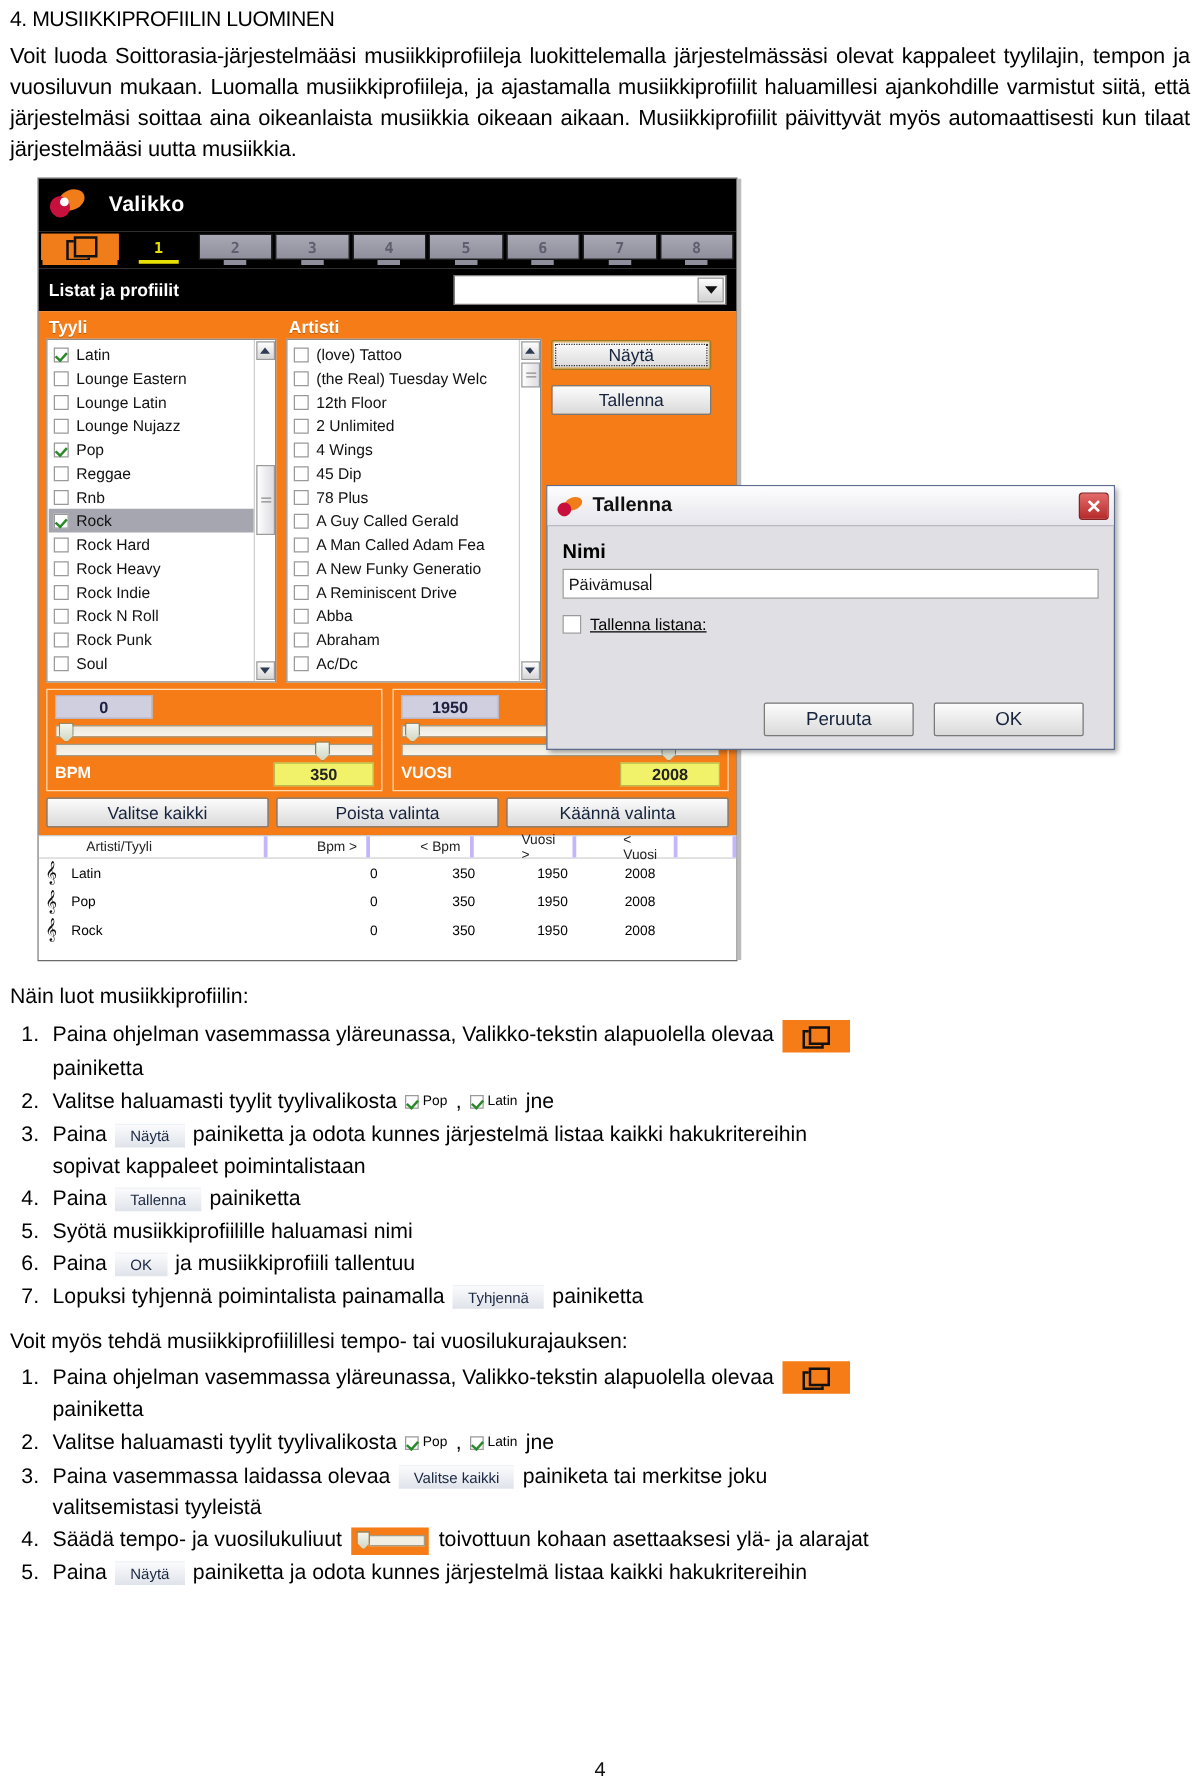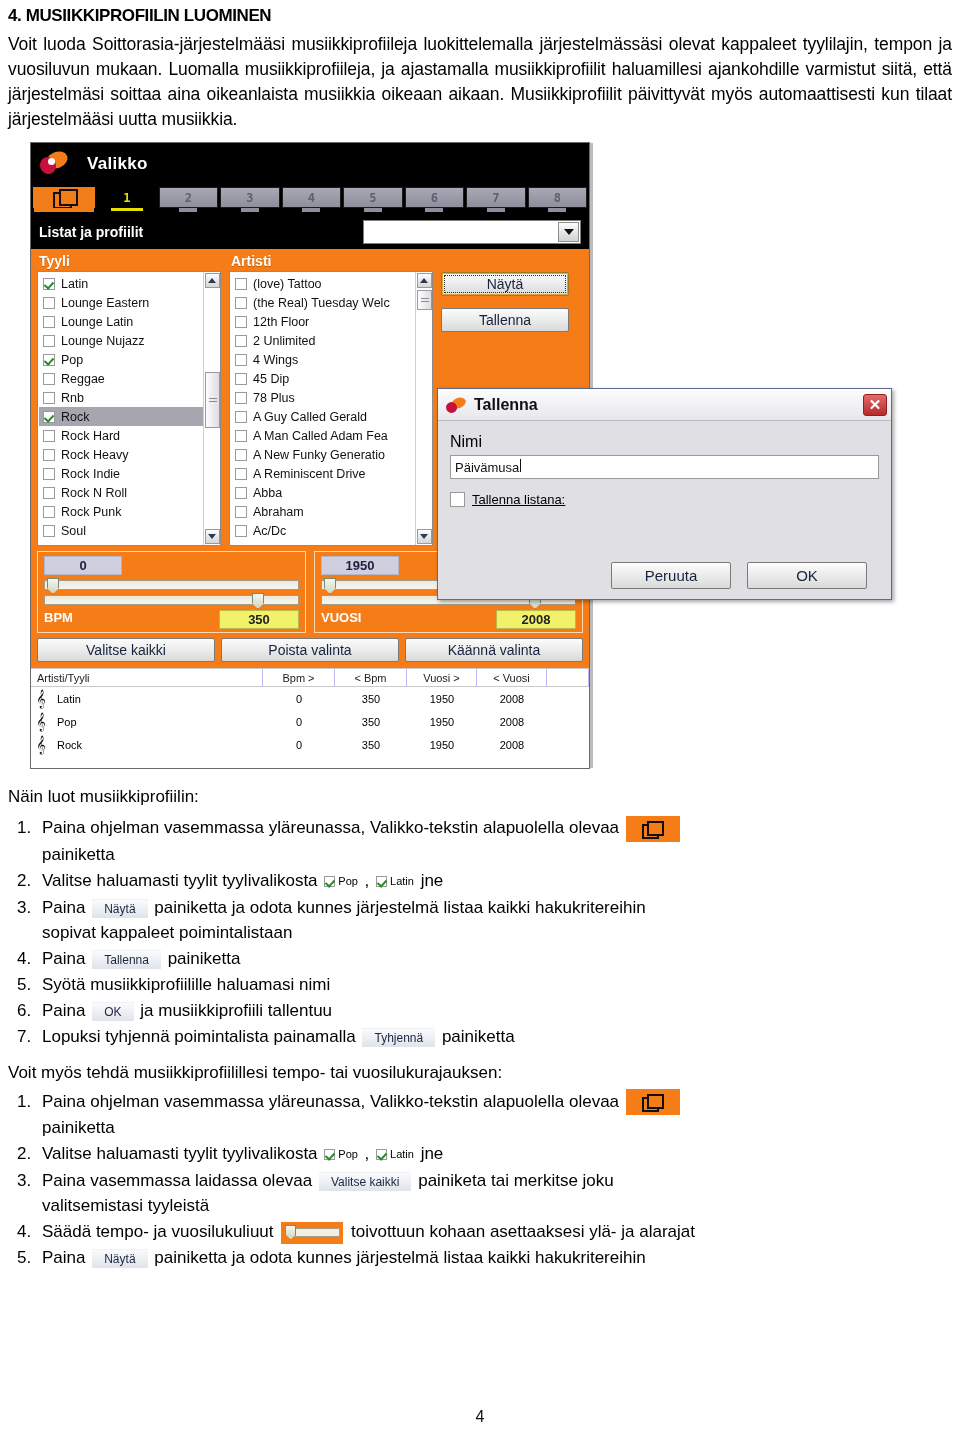--- a/index.html
+++ b/index.html
@@ -11,21 +11,21 @@
     color: #000000;
     position: relative;
     overflow: hidden;
   }
 
   .page { padding: 4px 6px 0 6px; position: relative; width:960px; height:1432px; }
 
   
   .doc-title {
     font-size: 17px;
-    font-weight: bold;
+    font-weight: normal;
     letter-spacing: -0.4px;
     margin: 2px 0 6px 2px;
     font-family: "Liberation Sans", sans-serif;
   }
 
   
   .intro {
     font-size: 17.5px;
     line-height: 25px;
     text-align: justify;
@@ -217,21 +217,21 @@
   }
 
   .action-row { display:flex; gap:6px; margin-top:5px; }
   .action-row .btn { flex:1; font-size:14px; padding:3px 0; }
 
   .grid-head {
     display:flex; background:#ffffff; border-top:1px solid #c9c9c9;
     font-size:11px; color:#222; height:19px; align-items:center;
     border-bottom:1px solid #c9c9c9;
   }
-  .gh { padding:0 6px; border-right:1px solid #c4b5fd; height:100%; display:flex; align-items:center; }
+  .gh { padding:0 6px; border-right:3px solid #c4b5fd; height:100%; display:flex; align-items:center;margin-left:32px; }
   .grid-body { background:#ffffff; }
   .grow { display:flex; align-items:center; font-size:11px; height:23px; }
   .note-ico { width:20px; text-align:center; font-size:16px; line-height:1; color:#111; }
   .gc { padding:0 6px; }
 
   .app-shot .right-edge{
     position:absolute; right:-4px; top:0; bottom:0; width:3px; background:#bcbcbc;
   }
 
   
@@ -251,21 +251,21 @@
   .dlg-logo .o{position:absolute;left:5px;top:0;width:15px;height:10px;background:#F07C1A;border-radius:50%;transform:rotate(-22deg);}
   .dlg-logo .r{position:absolute;left:0;top:4px;width:11px;height:11px;background:#C8103C;border-radius:50%;transform:rotate(-22deg);}
   .dlg-title .t { font-size:16px; font-weight:bold; color:#101010; flex:1; }
   .dlg-close {
     width:24px;height:22px;border-radius:3px;
     background:linear-gradient(#e46a6a,#b62a2a);
     border:1px solid #8d2020; color:#fff; font-size:15px; font-weight:bold;
     display:flex;align-items:center;justify-content:center;
   }
   .dlg-body { padding:12px 12px 0 12px; position:relative; height:178px;}
-  .dlg-lbl { font-size:16px; font-weight:normal; margin-bottom:4px; }
+  .dlg-lbl { font-size:16px; font-weight:bold; margin-bottom:4px; }
   .dlg-input {
     height:24px; background:#fff; border:1px solid #9a9a9a;
     font-size:13px; padding:3px 4px; color:#111; display:flex; align-items:center;
   }
   .caret-text::after{ content:""; display:inline-block; width:1px; height:13px; background:#111; margin-left:1px; }
   .dlg-check { display:flex; align-items:center; gap:7px; margin-top:13px; font-size:13px;text-decoration:underline; }
   .dlg-check .cb { width:15px; height:15px; flex:0 0 15px; }
   .dlg-btns { position:absolute; right:24px; bottom:10px; display:flex; gap:16px; }
   .dlg-btns .btn { width:120px; font-size:15px; padding:4px 0; }
 

